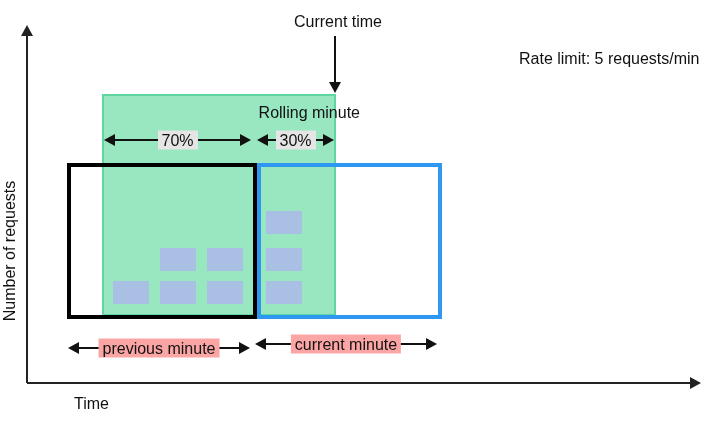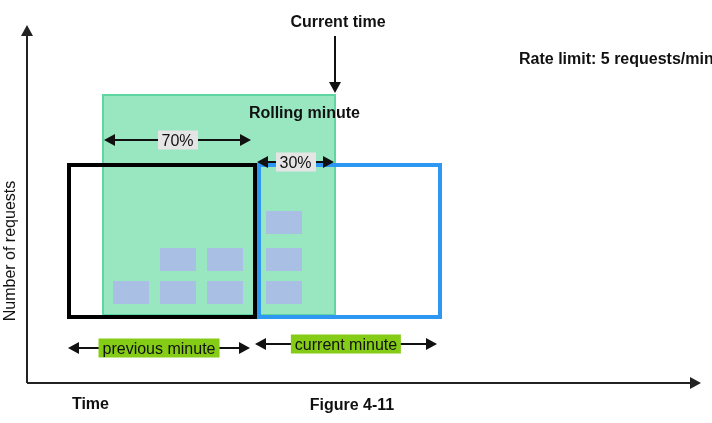--- a/index.html
+++ b/index.html
@@ -1,21 +1,21 @@
 <!DOCTYPE html>
 <html><head>
 <meta charset="utf-8">
 <style>
   html,body { margin:0; padding:0; background:#ffffff; }
   .canvas {
     position:relative; width:712px; height:423px; background:#ffffff;
     font-family:"Liberation Sans", sans-serif; color:#111; overflow:hidden;
     font-size:16px;
   }
-  .abs { position:absolute;font-weight:bold; }
+  .abs { position:absolute; }
 
   
   .y-axis-line { position:absolute; left:26px; top:34px; width:2px; height:349px; background:#222; }
   .y-axis-head { position:absolute; left:21px; top:25px; width:0; height:0;
     border-left:6px solid transparent; border-right:6px solid transparent; border-bottom:11px solid #222; }
   .x-axis-line { position:absolute; left:27px; top:382px; width:665px; height:2px; background:#222; }
   .x-axis-head { position:absolute; left:690px; top:377px; width:0; height:0;
     border-top:6px solid transparent; border-bottom:6px solid transparent; border-left:11px solid #222; }
   .y-label { position:absolute; left:-145px; top:242px; width:310px; text-align:center;
     transform:rotate(-90deg); white-space:nowrap; }
@@ -38,21 +38,21 @@
 
   
   .arr { position:absolute; height:12px; z-index:4; }
   .arr .ln { position:absolute; left:8px; right:8px; top:5px; height:2px; background:#111; }
   .arr .hl { position:absolute; left:0; top:0; width:0; height:0;
     border-top:6px solid transparent; border-bottom:6px solid transparent; border-right:11px solid #111; }
   .arr .hr { position:absolute; right:0; top:0; width:0; height:0;
     border-top:6px solid transparent; border-bottom:6px solid transparent; border-left:11px solid #111; }
   .arr .lbl { position:absolute; left:50%; top:50%; transform:translate(-50%,-50%);
     background:#e5e5e5; padding:0 4px; white-space:nowrap; line-height:19px; }
-  .arr .lbl.bare { background:#84cc16; }
+  .arr .lbl.bare { background:#fca5a5; }
 
   
   .varr { position:absolute; left:329px; top:36px; width:12px; height:57px; z-index:4; }
   .varr .vln { position:absolute; left:5px; top:0; width:2px; height:49px; background:#111; }
   .varr .vhd { position:absolute; left:0; bottom:0; width:0; height:0;
     border-left:6px solid transparent; border-right:6px solid transparent; border-top:11px solid #111; }
 </style>
 </head>
 <body>
 
@@ -82,21 +82,21 @@
 
   <div class="abs rolling-label">Rolling minute</div>
 
   <div class="arr" style="left:104px; top:134px; width:147px;">
     <span class="hl"></span>
     <span class="ln"></span>
     <span class="hr"></span>
     <span class="lbl">70%</span>
   </div>
 
-  <div class="arr" style="left:257px; top:134px; width:77px;margin-top:22px;">
+  <div class="arr" style="left:257px; top:134px; width:77px;">
     <span class="hl"></span>
     <span class="ln"></span>
     <span class="hr"></span>
     <span class="lbl">30%</span>
   </div>
 
   <div class="abs current-time-label">Current time</div>
   <div class="varr">
     <span class="vln"></span>
     <span class="vhd"></span>
@@ -112,15 +112,14 @@
   </div>
 
   <div class="arr" style="left:255px; top:338px; width:182px;">
     <span class="hl"></span>
     <span class="ln"></span>
     <span class="hr"></span>
     <span class="lbl bare">current minute</span>
   </div>
 
   <div class="abs time-label">Time</div>
-  <div class="abs caption-label">Figure 4-11</div>
 
 </div>
 
 </body></html>

